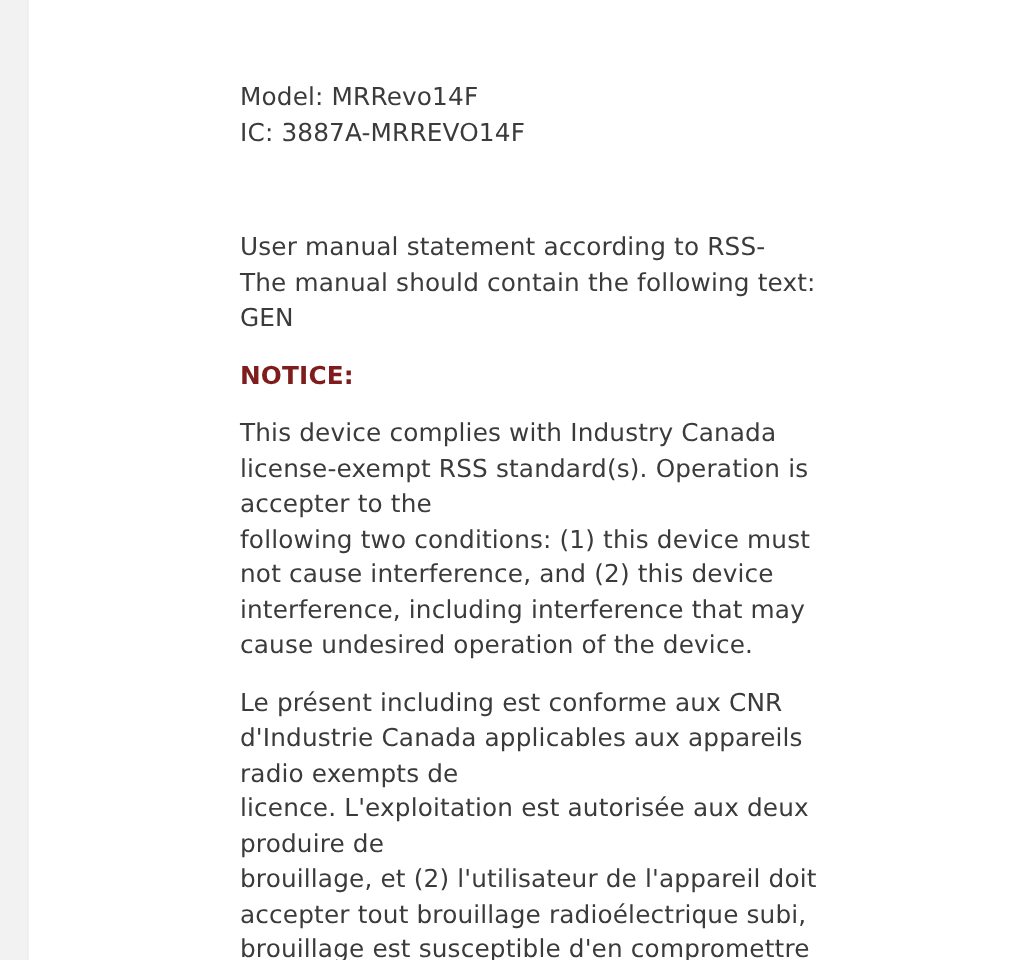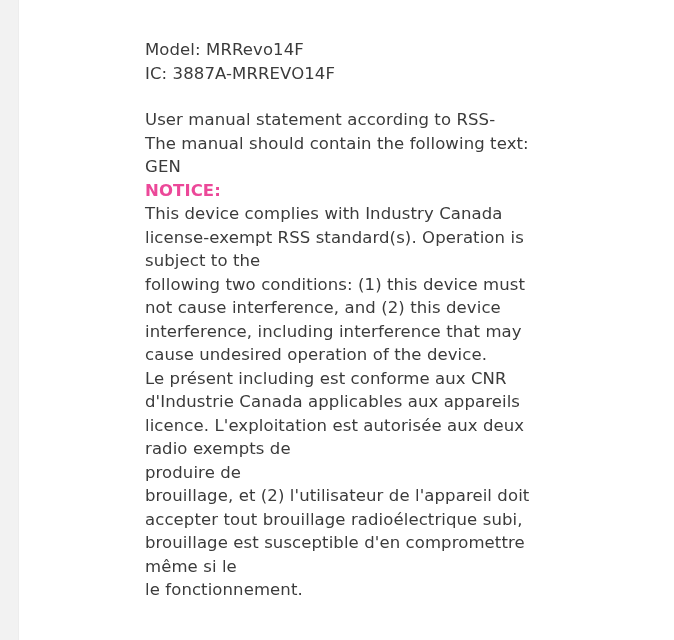--- a/index.html
+++ b/index.html
@@ -33,32 +33,32 @@
     background: #f2f2f2;
     border-right: 1px solid #ededed;
   }
   .doc-body {
     position: absolute;
     left: 145px;
     top: 38px;
     width: 500px;
   }
   .block {
-    margin: 0;
+    margin: 15px;
   }
   .line {
     font-size: 16.5px;
     line-height: 23.5px;
     letter-spacing: 0.1px;
     white-space: pre-wrap;
     color: #3b3b3b;
   }
   .line.bold {
     font-weight: bold;
-    color: #ec4899;
+    color: #7f1d1d;
   }
   .spacer-md { height: 23px; }
 </style>
 </head>
 <body>
 
 <div class="page">
 
   <div class="margin-band"></div>
 
@@ -77,32 +77,32 @@
       <div class="line">GEN</div>
     </div>
 
     <div class="block">
       <div class="line bold">NOTICE:</div>
     </div>
 
     <div class="block">
       <div class="line">This device complies with Industry Canada</div>
       <div class="line">license-exempt RSS standard(s). Operation is</div>
-      <div class="line">subject to the</div>
+      <div class="line">accepter to the</div>
       <div class="line">following two conditions: (1) this device must</div>
       <div class="line">not cause interference, and (2) this device</div>
       <div class="line">interference, including interference that may</div>
       <div class="line">cause undesired operation of the device.</div>
     </div>
 
     <div class="block">
       <div class="line">Le présent including est conforme aux CNR</div>
       <div class="line">d'Industrie Canada applicables aux appareils</div>
+      <div class="line">radio exempts de</div>
       <div class="line">licence. L'exploitation est autorisée aux deux</div>
-      <div class="line">radio exempts de</div>
       <div class="line">produire de</div>
       <div class="line">brouillage, et (2) l'utilisateur de l'appareil doit</div>
       <div class="line">accepter tout brouillage radioélectrique subi,</div>
       <div class="line">brouillage est susceptible d'en compromettre</div>
       <div class="line">même si le</div>
       <div class="line">le fonctionnement.</div>
     </div>
 
   </div>
 </div>

